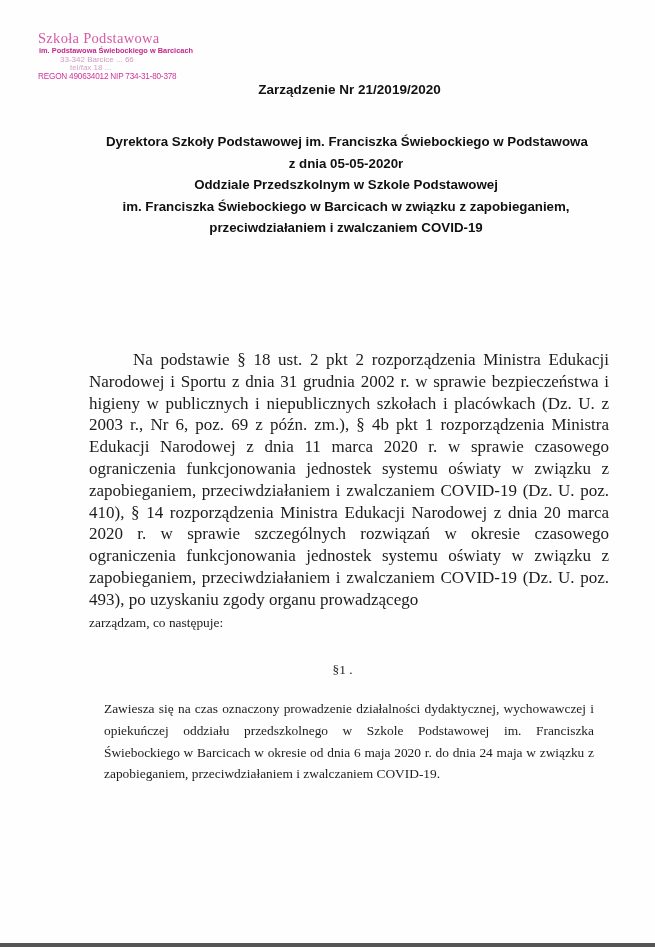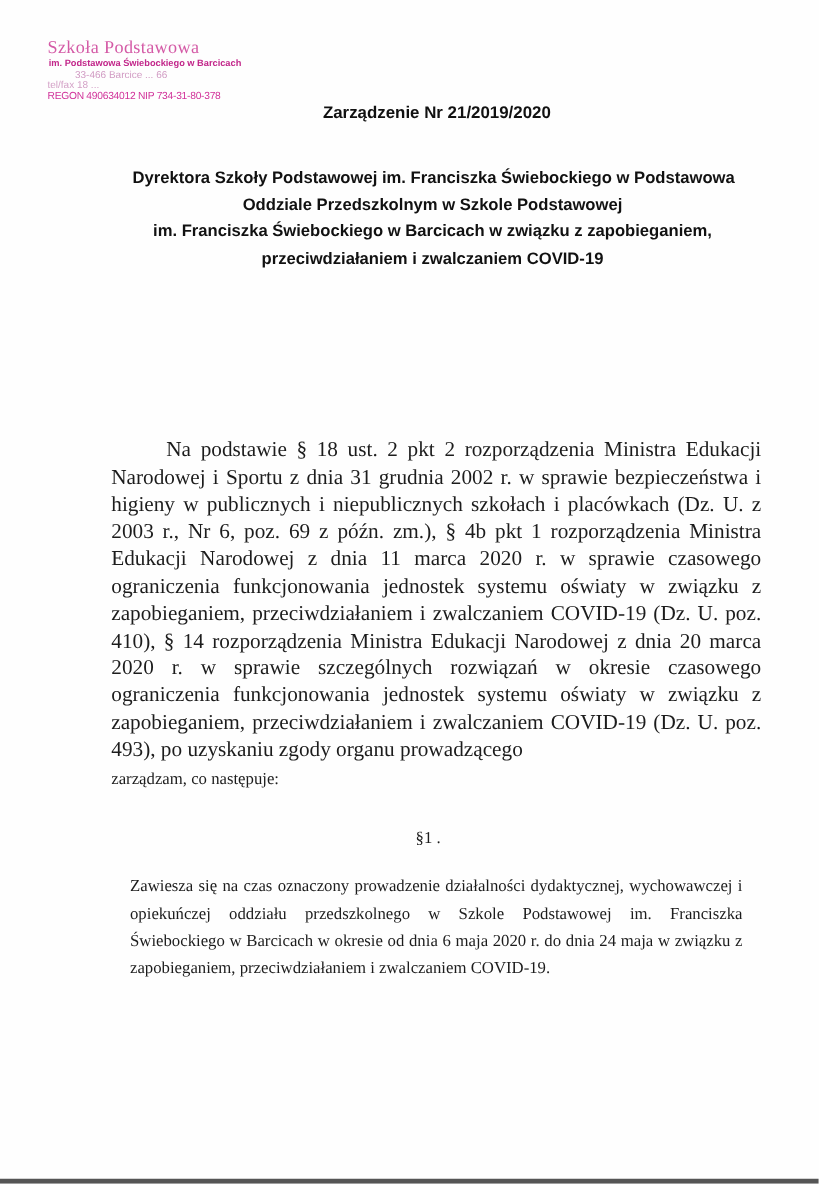--- a/index.html
+++ b/index.html
@@ -10,21 +10,21 @@
     color: #1a1a1a;
   }
   .page { position: absolute; left: 0; top: 0; width: 655px; height: 943px; background: #fefefe; }
   .bottom-bar { position: absolute; left: 0; bottom: 0; width: 655px; height: 4px; background: #555555; }
 
   
   .stamp { position: absolute; left: 38px; top: 31px; width: 160px; color: #d9409a; }
   .stamp .s1 { font-family: "Liberation Serif", serif; font-size: 14.5px; letter-spacing: 0.3px; color: #d45aa6; line-height: 15px; white-space: nowrap; }
   .stamp .s2 { font-family: "Liberation Sans", sans-serif; font-size: 7.4px; font-weight: bold; color: #c2278a; line-height: 10px; white-space: nowrap; margin-left: 1px; }
   .stamp .s3 { font-family: "Liberation Sans", sans-serif; font-size: 8px; color: #c98ab9; line-height: 8px; white-space: nowrap; margin-left: 22px; opacity: 0.85; }
-  .stamp .s4 { font-family: "Liberation Sans", sans-serif; font-size: 8px; color: #c98ab9; line-height: 8px; white-space: nowrap; opacity: 0.8; }
+  .stamp .s4 { font-family: "Liberation Sans", sans-serif; font-size: 8px; color: #c98ab9; line-height: 8px; white-space: nowrap; margin-left: 32px; opacity: 0.8; }
   .stamp .s5 { font-family: "Liberation Sans", sans-serif; font-size: 8.2px; color: #d1339a; line-height: 10px; white-space: nowrap; letter-spacing: -0.2px; }
 
   
   .title { position: absolute; left: 0; width: 655px; top: 82px; text-align: center; padding-left: 44px; box-sizing: border-box;
     font-family: "Liberation Sans", sans-serif; font-weight: bold; font-size: 13.5px; color: #111; }
   .heading { position: absolute; left: 106px; width: 480px; top: 131px; text-align: center;
     font-family: "Liberation Sans", sans-serif; font-weight: bold; font-size: 13.3px; line-height: 21.6px; color: #111; }
   .heading div { white-space: nowrap; }
 
   
@@ -37,29 +37,30 @@
   .section1 p { margin: 15px; }
 </style>
 </head>
 <body>
 
 <div class="page">
 
   <div class="stamp">
     <div class="s1">Szkoła Podstawowa</div>
     <div class="s2">im. Podstawowa Świebockiego w Barcicach</div>
-    <div class="s3">33-466 Barcice ... 66</div>
+    <div class="s3">33-342 Barcice ... 66</div>
     <div class="s4">tel/fax 18 ...</div>
     <div class="s5">REGON 490634012   NIP 734-31-80-378</div>
   </div>
 
   <div class="title">Zarządzenie Nr 21/2019/2020</div>
 
   <div class="heading">
     <div>Dyrektora Szkoły Podstawowej im. Franciszka Świebockiego w Podstawowa</div>
+    <div>z dnia 05-05-2020r</div>
     <div>Oddziale Przedszkolnym w Szkole Podstawowej</div>
     <div>im. Franciszka Świebockiego w Barcicach w związku z zapobieganiem,</div>
     <div>przeciwdziałaniem i zwalczaniem COVID-19</div>
   </div>
 
   <div class="body">
     <p class="indent">Na podstawie § 18 ust. 2 pkt 2 rozporządzenia Ministra Edukacji Narodowej i Sportu z dnia 31 grudnia 2002 r. w sprawie bezpieczeństwa i higieny w publicznych i niepublicznych szkołach i placówkach (Dz. U. z 2003 r., Nr 6, poz. 69 z późn. zm.), § 4b pkt 1 rozporządzenia Ministra Edukacji Narodowej z dnia 11 marca 2020 r. w sprawie czasowego ograniczenia funkcjonowania jednostek systemu oświaty w związku z zapobieganiem, przeciwdziałaniem i zwalczaniem COVID-19 (Dz. U. poz. 410), § 14 rozporządzenia Ministra Edukacji Narodowej z dnia 20 marca 2020 r. w sprawie szczególnych rozwiązań w okresie czasowego ograniczenia funkcjonowania jednostek systemu oświaty w związku z zapobieganiem, przeciwdziałaniem i zwalczaniem COVID-19 (Dz. U. poz. 493), po uzyskaniu zgody organu prowadzącego</p>
   </div>
 
   <div class="intro-end">zarządzam, co następuje:</div>

